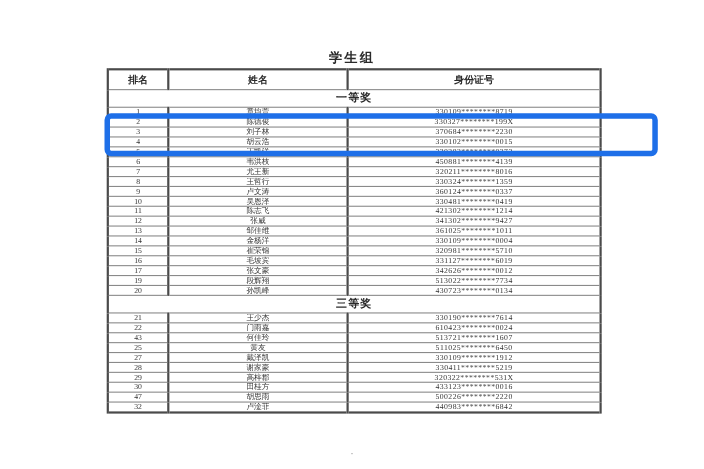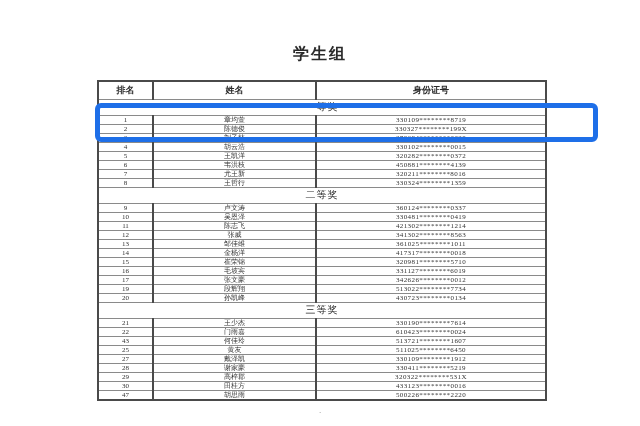--- a/index.html
+++ b/index.html
@@ -1,44 +1,44 @@
 <!DOCTYPE html>
 <html><head>
 <meta charset="utf-8">
 <style>
   * { margin: 0; padding: 0; box-sizing: border-box; }
   html, body { width: 640px; height: 426px; background: #ffffff; overflow: hidden; }
   body { position: relative; font-family: "Liberation Serif", "DejaVu Serif", serif; color: #2a2a2a; }
 
   .page-title {
     position: absolute; top: 44px; left: 0; width: 640px;
-    text-align: center; font-size: 16px; font-weight: bold; letter-spacing: 2px;
-  }
-
-  .table-wrap { position: absolute; left: 97px; top: 80px; width: 448px; }
+    text-align: center; font-size: 12px; font-weight: bold; letter-spacing: 2px;
+  }
+
+  .table-wrap { position: absolute; left: 97px; top: 62px; width: 448px; }
 
   table.results {
     border-collapse: collapse; table-layout: fixed; width: 448px;
   }
   table.results col.c-rank { width: 55px; }
   table.results col.c-name { width: 163px; }
   table.results col.c-id   { width: 230px; }
 
   table.results td, table.results th {
     border-top: 1px solid #8a8a8a;
     border-bottom: 1px solid #8a8a8a;
     border-left: 2px solid #4a4a4a;
     border-right: 2px solid #4a4a4a;
     text-align: center; vertical-align: middle;
     overflow: hidden; white-space: nowrap;
   }
   table.results { border: 2px solid #4a4a4a; }
 
   tr.hdr th { height: 18px; font-size: 9px; font-weight: bold; }
-  tr.section td { height: 16px; font-size: 10px; font-weight: normal; letter-spacing: 1px; }
+  tr.section td { height: 16px; font-size: 10px; font-weight: bold; letter-spacing: 1px; }
   tr.datarow td { height: 8px; line-height: 8px; font-size: 7px; color: #333; }
   tr.datarow td.id-cell { letter-spacing: 0.4px; }
 
   .highlight-box {
     position: absolute; left: 95px; top: 103px; width: 503px; height: 39px;
     border-width: 5px; border-style: solid; border-radius: 6px;
     z-index: 5; pointer-events: none;
   }
 
   .footer-dot {
@@ -102,52 +102,49 @@
         <tr class="datarow">
           <td class="rank-cell">7</td>
           <td class="name-cell">尤王新</td>
           <td class="id-cell">320211********8016</td>
         </tr>
         <tr class="datarow">
           <td class="rank-cell">8</td>
           <td class="name-cell">王哲行</td>
           <td class="id-cell">330324********1359</td>
         </tr>
-        <tr class="section">
-          <td colspan="3">二等奖</td>
-        </tr>
         <tr class="datarow">
           <td class="rank-cell">9</td>
           <td class="name-cell">卢文涛</td>
           <td class="id-cell">360124********0337</td>
         </tr>
         <tr class="datarow">
           <td class="rank-cell">10</td>
           <td class="name-cell">吴恩泽</td>
           <td class="id-cell">330481********0419</td>
         </tr>
         <tr class="datarow">
           <td class="rank-cell">11</td>
           <td class="name-cell">陈志飞</td>
           <td class="id-cell">421302********1214</td>
         </tr>
         <tr class="datarow">
           <td class="rank-cell">12</td>
           <td class="name-cell">张威</td>
-          <td class="id-cell">341302********8563</td>
+          <td class="id-cell">341302********9427</td>
         </tr>
         <tr class="datarow">
           <td class="rank-cell">13</td>
           <td class="name-cell">邹佳维</td>
           <td class="id-cell">361025********1011</td>
         </tr>
         <tr class="datarow">
           <td class="rank-cell">14</td>
           <td class="name-cell">金杨洋</td>
-          <td class="id-cell">417317********0018</td>
+          <td class="id-cell">330109********0004</td>
         </tr>
         <tr class="datarow">
           <td class="rank-cell">15</td>
           <td class="name-cell">崔荣锦</td>
           <td class="id-cell">320981********5710</td>
         </tr>
         <tr class="datarow">
           <td class="rank-cell">16</td>
           <td class="name-cell">毛坡宾</td>
           <td class="id-cell">331127********6019</td>
@@ -208,19 +205,24 @@
         <tr class="datarow">
           <td class="rank-cell">30</td>
           <td class="name-cell">田桂方</td>
           <td class="id-cell">433123********0016</td>
         </tr>
         <tr class="datarow">
           <td class="rank-cell">47</td>
           <td class="name-cell">胡思雨</td>
           <td class="id-cell">500226********2220</td>
         </tr>
+        <tr class="datarow">
+          <td class="rank-cell">32</td>
+          <td class="name-cell">卢淦菲</td>
+          <td class="id-cell">440983********6842</td>
+        </tr>
       </tbody>
   </table>
 </div>
 
 <div class="highlight-box" style="border-color: rgb(30, 111, 232);"></div>
 
 <div class="footer-dot">.</div>
 
 </body></html>

